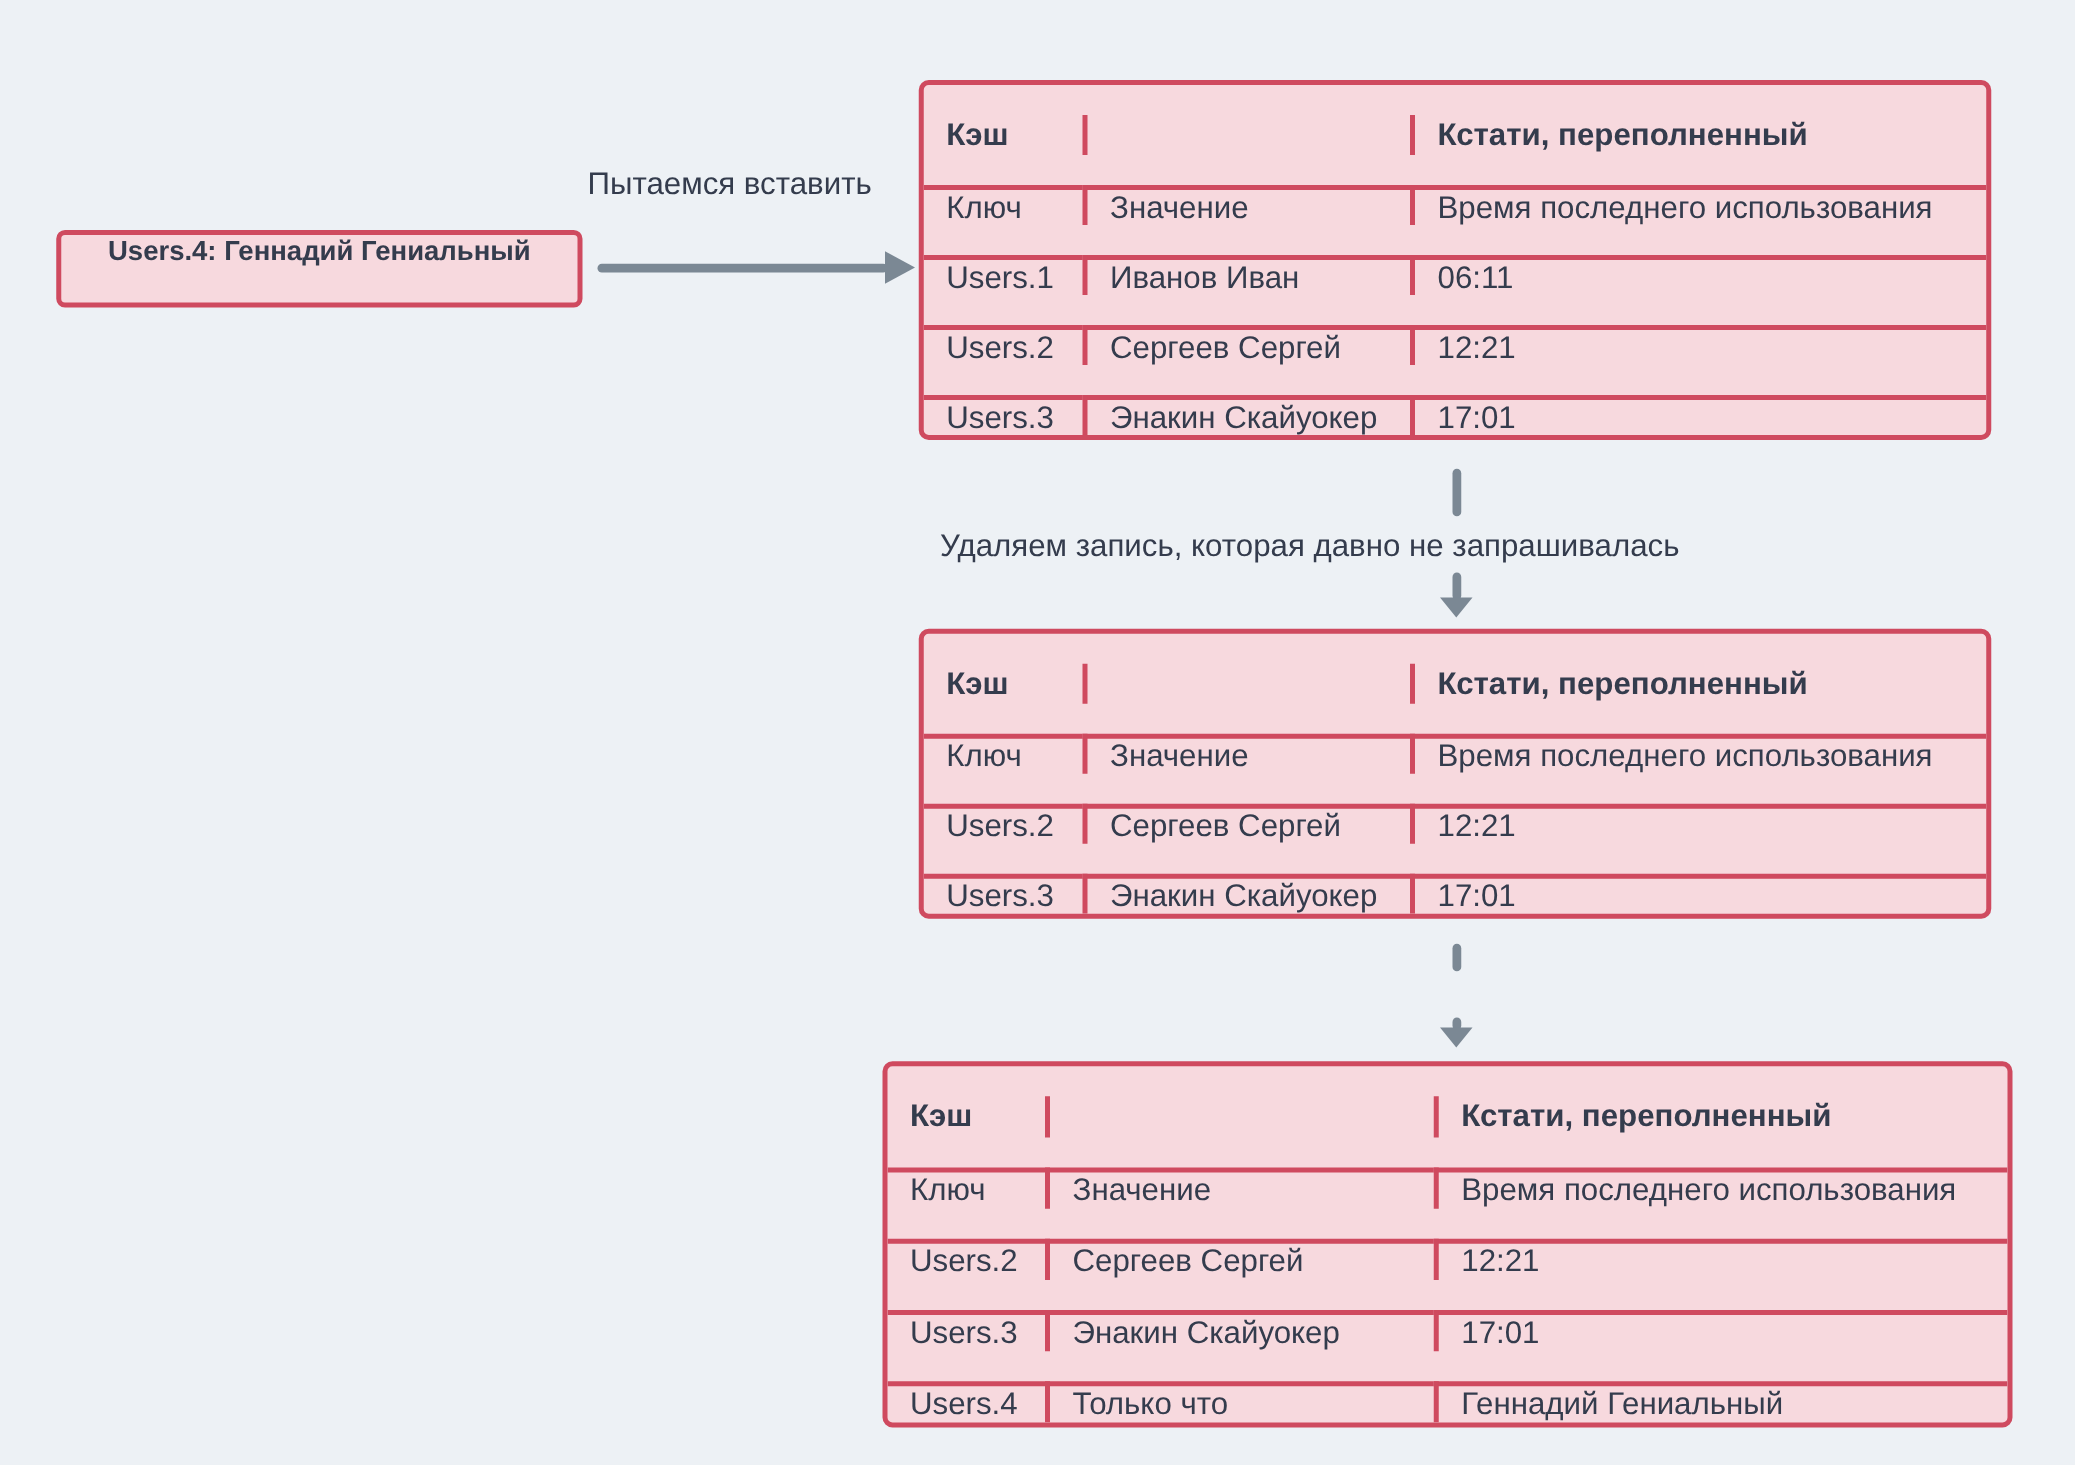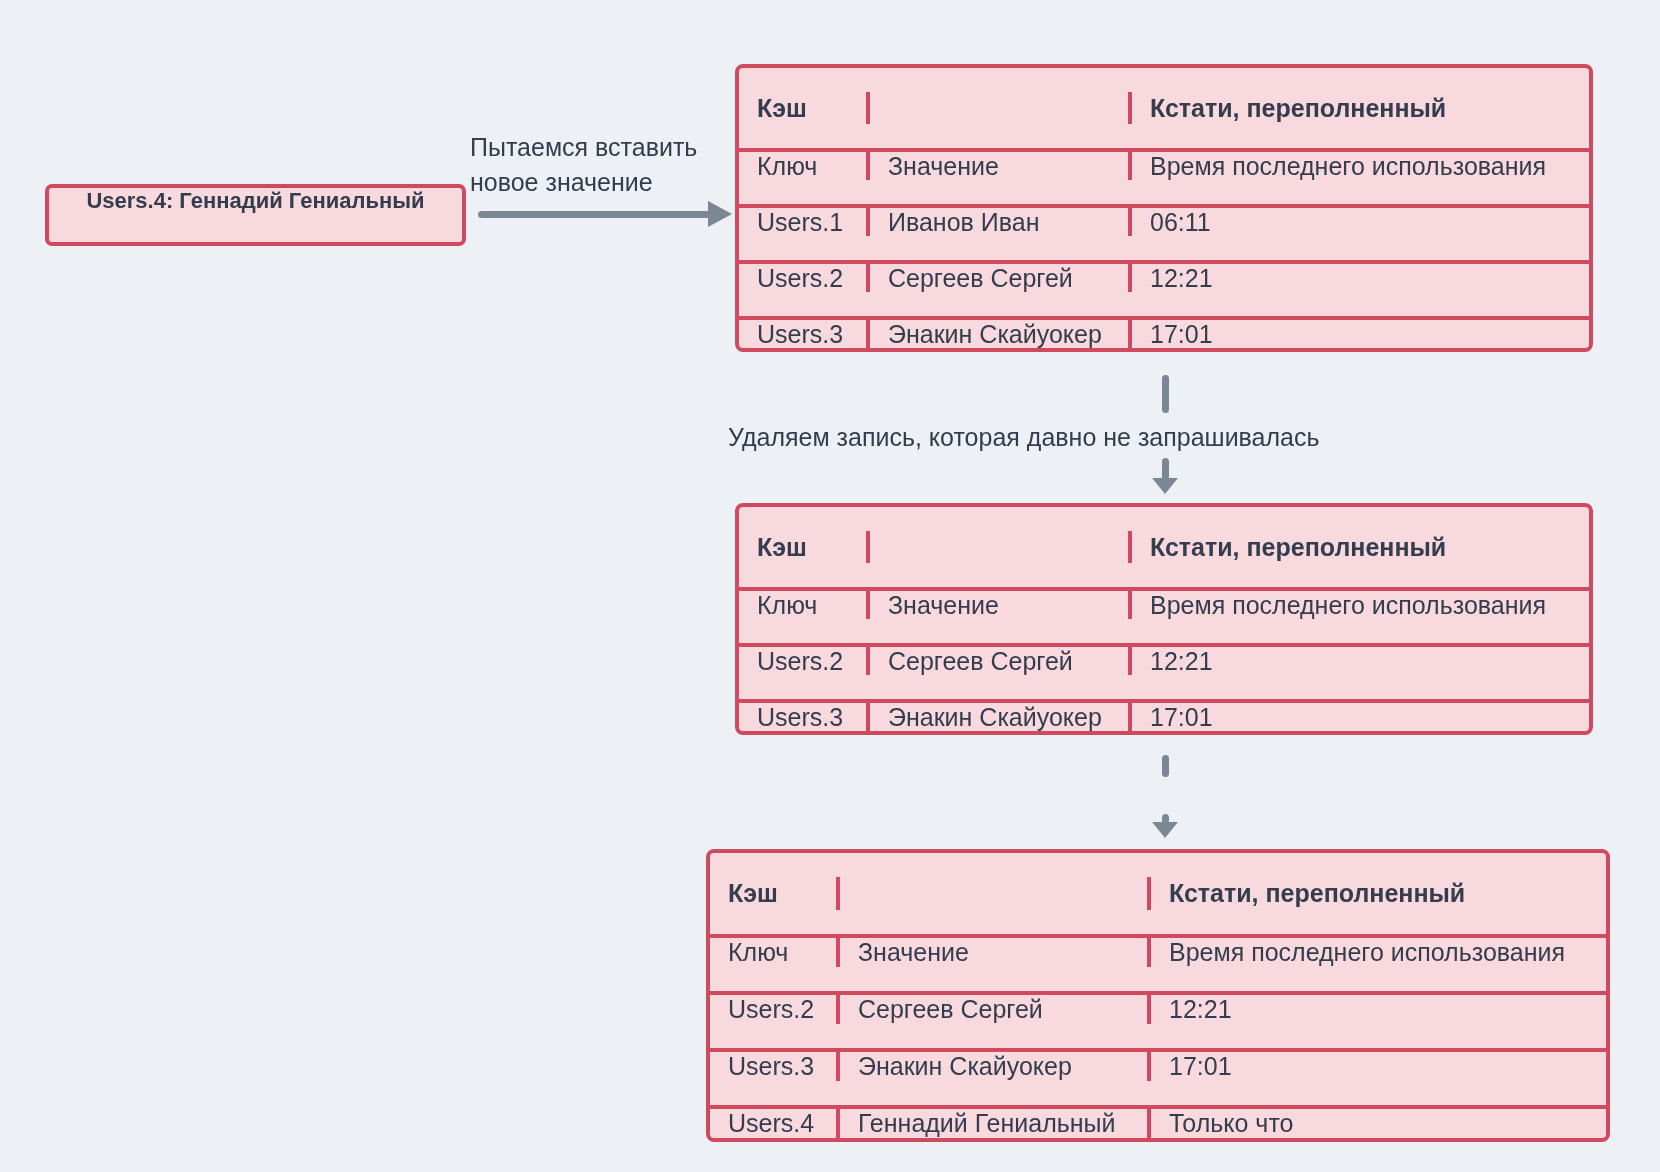--- a/index.html
+++ b/index.html
@@ -59,21 +59,20 @@
 <body>
 
 <div class="canvas">
 
   <div class="insert-box">
     <span>Users.4: Геннадий Гениальный</span>
   </div>
 
   <div class="arrow-label" style="left:470px;top:130px;width:268px;">
     <div>Пытаемся вставить</div>
-    <div>новое значение</div>
   </div>
   <div class="hline" style="left:478px;top:211px;width:232px;"></div>
   <div class="head-right" style="left:708px;top:201px;"></div>
 
   <div class="tbl" style="left:735px;top:64px;width:858px;grid-template-columns:127px 262px 1fr;grid-auto-rows:56px;">
     <div class="cell c0 r0 bold">Кэш</div>
     <div class="cell c1 r0"></div>
     <div class="cell c2 r0 bold">Кстати, переполненный</div>
 
     <div class="cell c0">Ключ</div>
@@ -87,21 +86,21 @@
     <div class="cell c0">Users.2</div>
     <div class="cell c1">Сергеев Сергей</div>
     <div class="cell c2">12:21</div>
 
     <div class="cell c0">Users.3</div>
     <div class="cell c1">Энакин Скайуокер</div>
     <div class="cell c2">17:01</div>
   </div>
 
   <div class="vline" style="left:1162px;top:375px;height:38px;"></div>
-  <div class="arrow-label" style="left:728px;top:420px;width:800px;">Удаляем запись, которая давно не запрашивалась</div>
+  <div class="arrow-label" style="left:752px;top:420px;width:800px;">Удаляем запись, которая давно не запрашивалась</div>
   <div class="vline" style="left:1162px;top:458px;height:22px;"></div>
   <div class="head-down" style="left:1152px;top:478px;"></div>
 
   <div class="tbl" style="left:735px;top:503px;width:858px;grid-template-columns:127px 262px 1fr;grid-auto-rows:56px;">
     <div class="cell c0 r0 bold">Кэш</div>
     <div class="cell c1 r0"></div>
     <div class="cell c2 r0 bold">Кстати, переполненный</div>
 
     <div class="cell c0">Ключ</div>
     <div class="cell c1">Значение</div>
@@ -131,17 +130,17 @@
 
     <div class="cell c0">Users.2</div>
     <div class="cell c1">Сергеев Сергей</div>
     <div class="cell c2">12:21</div>
 
     <div class="cell c0">Users.3</div>
     <div class="cell c1">Энакин Скайуокер</div>
     <div class="cell c2">17:01</div>
 
     <div class="cell c0">Users.4</div>
+    <div class="cell c2">Только что</div>
     <div class="cell c1">Геннадий Гениальный</div>
-    <div class="cell c2">Только что</div>
   </div>
 
 </div>
 
 </body></html>

